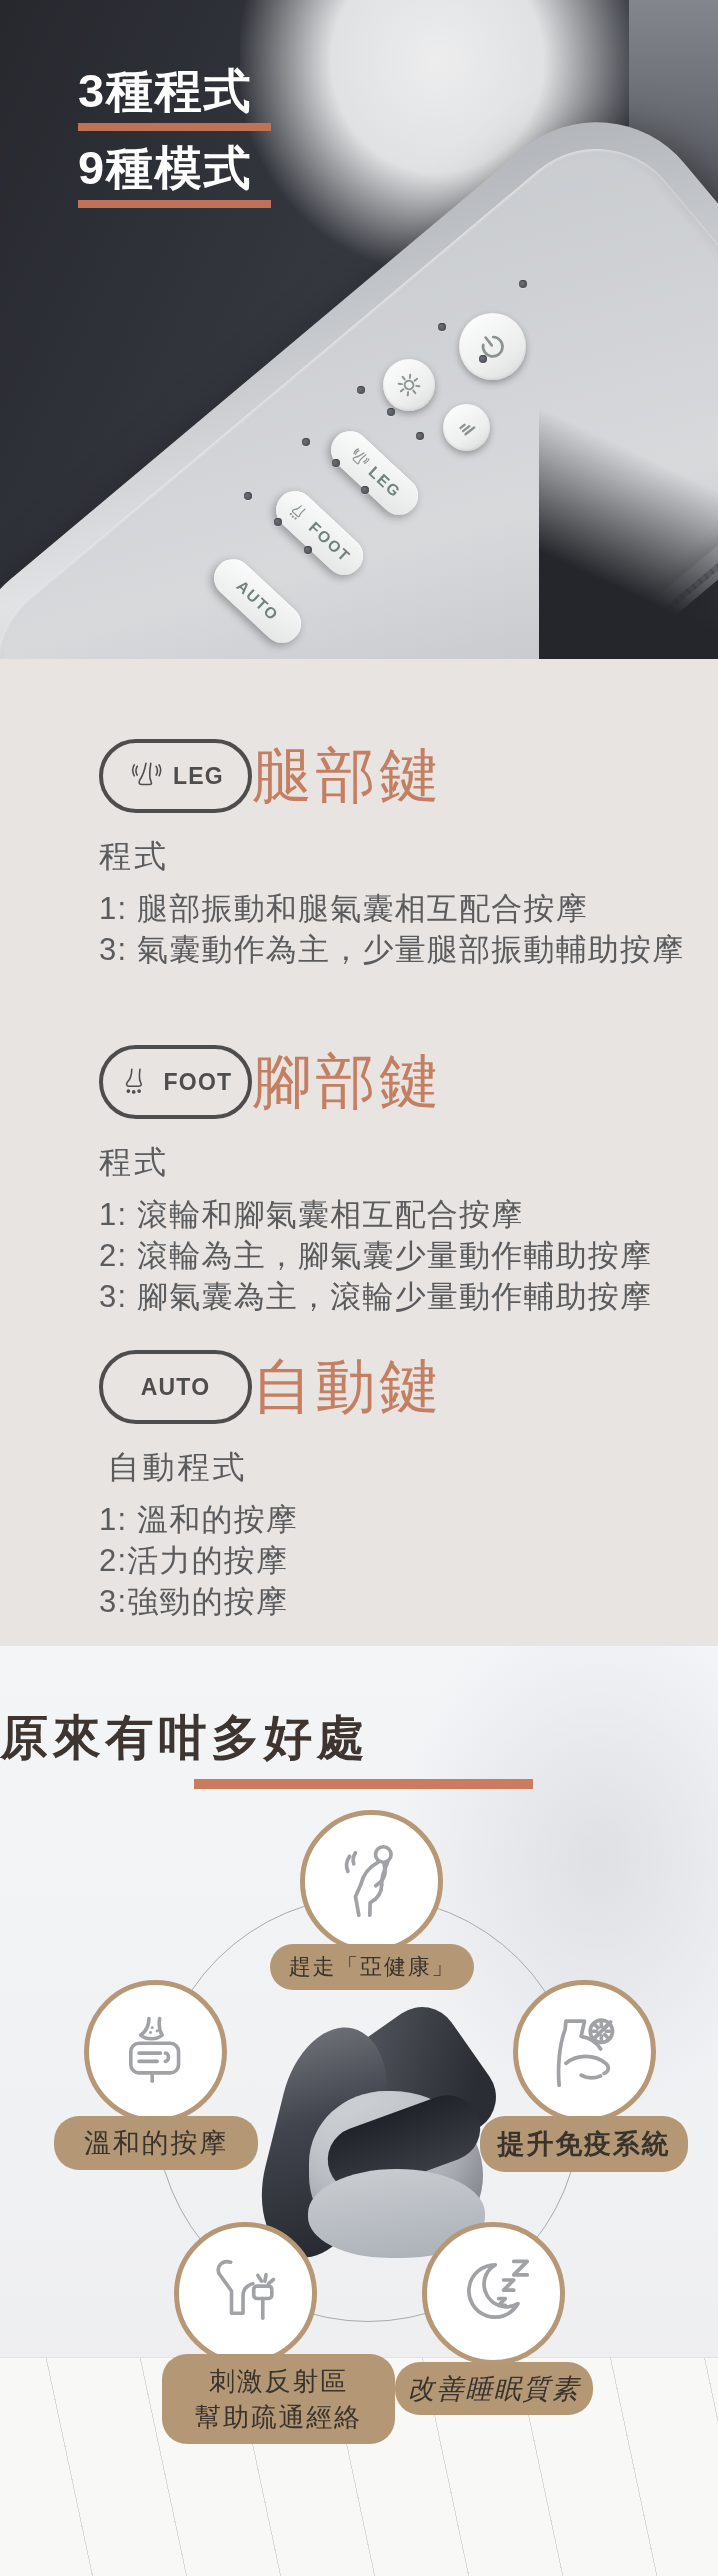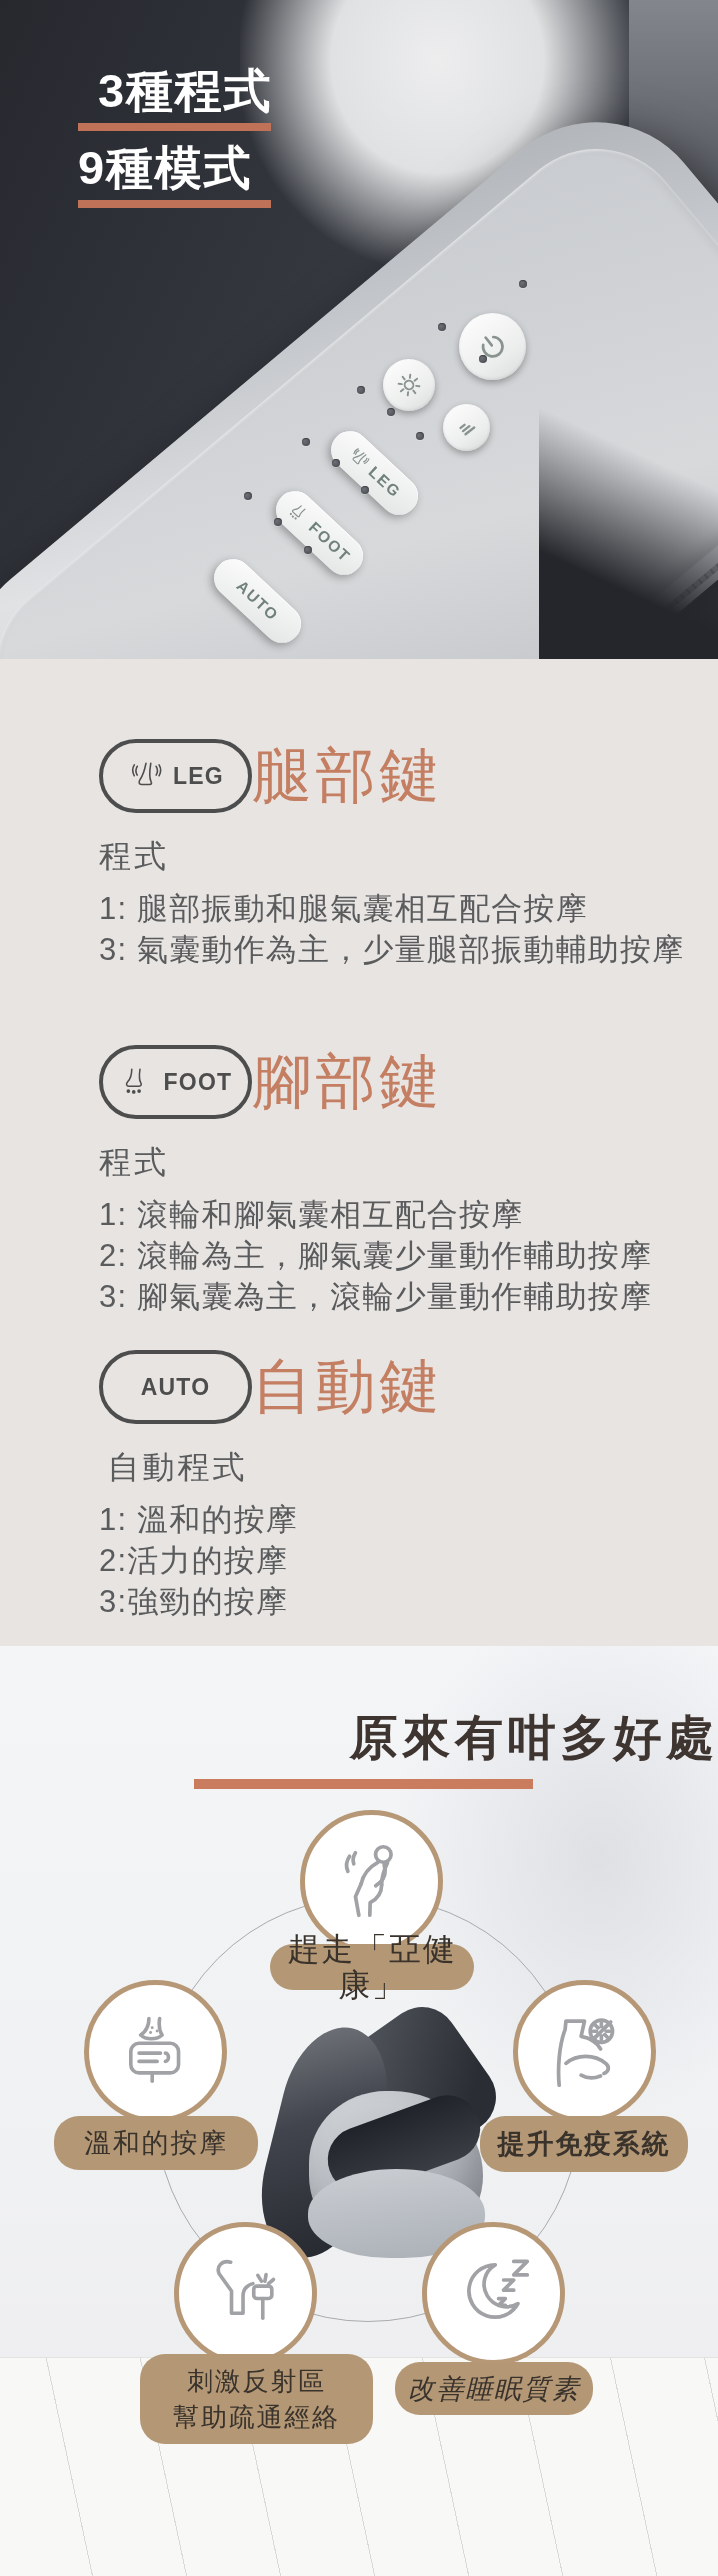--- a/index.html
+++ b/index.html
@@ -44,21 +44,21 @@
     display:flex;align-items:center;justify-content:center;gap:7.2px;
     color:#70807a;font-weight:bold;letter-spacing:1.8px;font-size:15.6px;transform:rotate(43deg);}
   #pill-leg{left:322px;top:454px;}
   #pill-foot{left:267px;top:514px;}
   #pill-auto{left:205px;top:582px;}
   .led{position:absolute;width:7.8px;height:7.8px;border-radius:50%;
     background:radial-gradient(circle at 35% 35%,#6d7076,#45484e);
     box-shadow:inset 0 0.6px 1.2px rgba(0,0,0,.6), 0 0.6px 0.6px rgba(255,255,255,.35);}
 
   .hero-headline{position:absolute;color:#ffffff;font-size:47px;font-weight:bold;letter-spacing:1.8px;line-height:1;}
-  #hl1{left:78px;top:67px;margin-left:20px;}
+  #hl1{left:78px;top:67px;}
   #hl2{left:78px;top:144px;}
   .hero-bar{position:absolute;left:78px;width:193px;height:7.8px;background:#bf7257;}
   #hbar1{top:123px;}
   #hbar2{top:200px;}
 
   
   #modes{top:659px;height:987px;background:#e8e4e2;}
   .mode-block{position:absolute;left:99px;right:24px;}
   #block-leg{top:80px;}
   #block-foot{top:386px;}
@@ -71,40 +71,40 @@
   .list-title{font-size:32px;color:#5a5b5d;letter-spacing:3px;margin-bottom:9.6px;}
   .mode-item{font-size:31px;color:#5a5b5d;letter-spacing:1.2px;line-height:41px;white-space:nowrap;}
   #block-auto .list-title{margin-left:8.4px;}
 
   
   #benefits{top:1646px;height:930px;background:linear-gradient(180deg,#f4f5f7 0%,#f0f1f3 55%,#ececed 100%);}
   .wall-shadow{position:absolute;right:-108px;top:-72px;width:455px;height:569px;
     background:radial-gradient(ellipse,rgba(205,208,214,.55) 0%,rgba(205,208,214,0) 65%);}
   .floor{position:absolute;left:0;right:0;top:711px;bottom:0;border-top:1.2px solid #e2e2e0;
     background:repeating-linear-gradient(78deg,#f8f8f6 0 90px,#d9d9d7 90px 91px,#f8f8f6 91px 92px);}
-  .b-title{position:absolute;left:0;width:100%;text-align:right;top:60px;
+  .b-title{position:absolute;left:0;width:100%;text-align:left;top:60px;
     font-size:48px;font-weight:bold;color:#3e3531;letter-spacing:4.8px;}
   .b-underline{position:absolute;left:194px;top:133px;width:339px;height:9.6px;background:#c97d5e;}
   .ring{position:absolute;left:155px;top:250px;width:424px;height:424px;border:1.2px solid #a8aaae;border-radius:50%;}
 
   .benefit-circle{position:absolute;width:143px;height:143px;border-radius:50%;background:#ffffff;
     border:5.4px solid #b69877;box-sizing:border-box;display:flex;align-items:center;justify-content:center;}
   #circle-subhealth{left:300px;top:164px;}
   #circle-gut{left:84px;top:334px;}
   #circle-immunity{left:513px;top:334px;}
   #circle-reflex{left:174px;top:576px;}
   #circle-sleep{left:422px;top:576px;}
 
   .benefit-label{position:absolute;background:#b49876;border-radius:25px;color:#3a332c;
     display:flex;align-items:center;justify-content:center;text-align:center;
     letter-spacing:1.8px;font-size:27px;white-space:pre-line;line-height:36px;}
-  #label-subhealth{left:270px;top:298px;width:204px;height:46px;font-size:32px;}
+  #label-subhealth{left:270px;top:298px;width:204px;height:46px;font-size:22px;}
   #label-gut{left:54px;top:470px;width:204px;height:54px;}
   #label-immunity{left:480px;top:470px;width:208px;height:56px;font-weight:bold;}
-  #label-reflex{left:140px;top:708px;width:233px;height:90px;font-size:26px;}
+  #label-reflex{left:162px;top:708px;width:233px;height:90px;font-size:26px;}
   #label-sleep{left:395px;top:716px;width:198px;height:53px;font-style:italic;}
 
   .product{position:absolute;left:273px;top:374px;width:210px;height:240px;}
   .prod-mid{position:absolute;left:72px;top:0;width:138px;height:138px;border-radius:36px;
     transform:rotate(-35deg);background:linear-gradient(140deg,#5a5e66 0%,#2a2d33 80%);}
   .prod-back{position:absolute;left:0;top:4.8px;width:103px;height:235px;border-radius:54px/84px;
     transform:rotate(14deg);background:linear-gradient(150deg,#75797f 0%,#42454d 40%,#23262c 100%);}
   .prod-body{position:absolute;left:36px;top:71px;width:174px;height:163px;border-radius:46% 54% 50% 50%;
     background:linear-gradient(155deg,#d5d8dc 0%,#b7bac0 45%,#8e939b 100%);
     box-shadow:inset -12px -18px 30px rgba(0,0,0,.18);}

